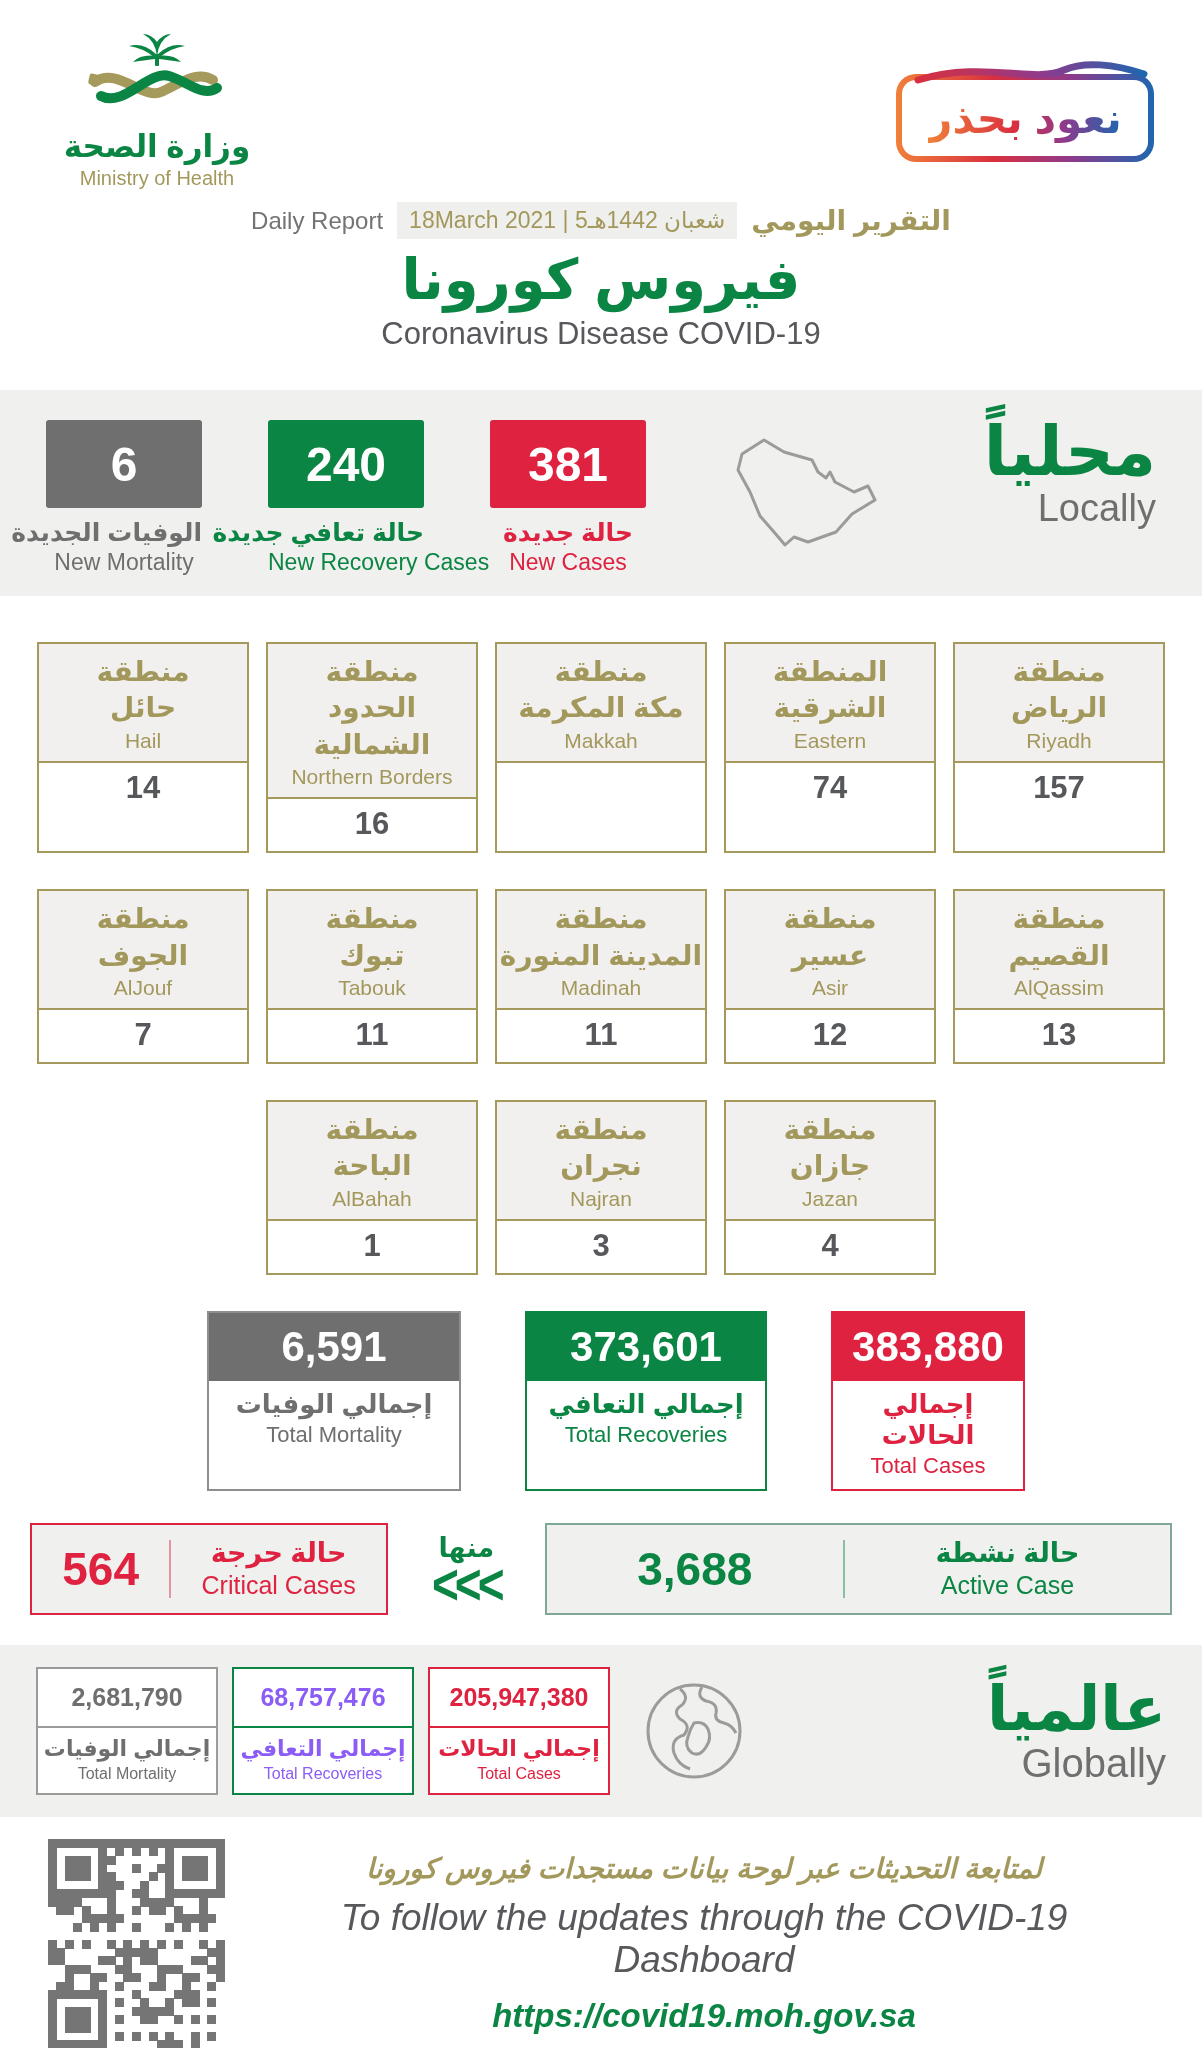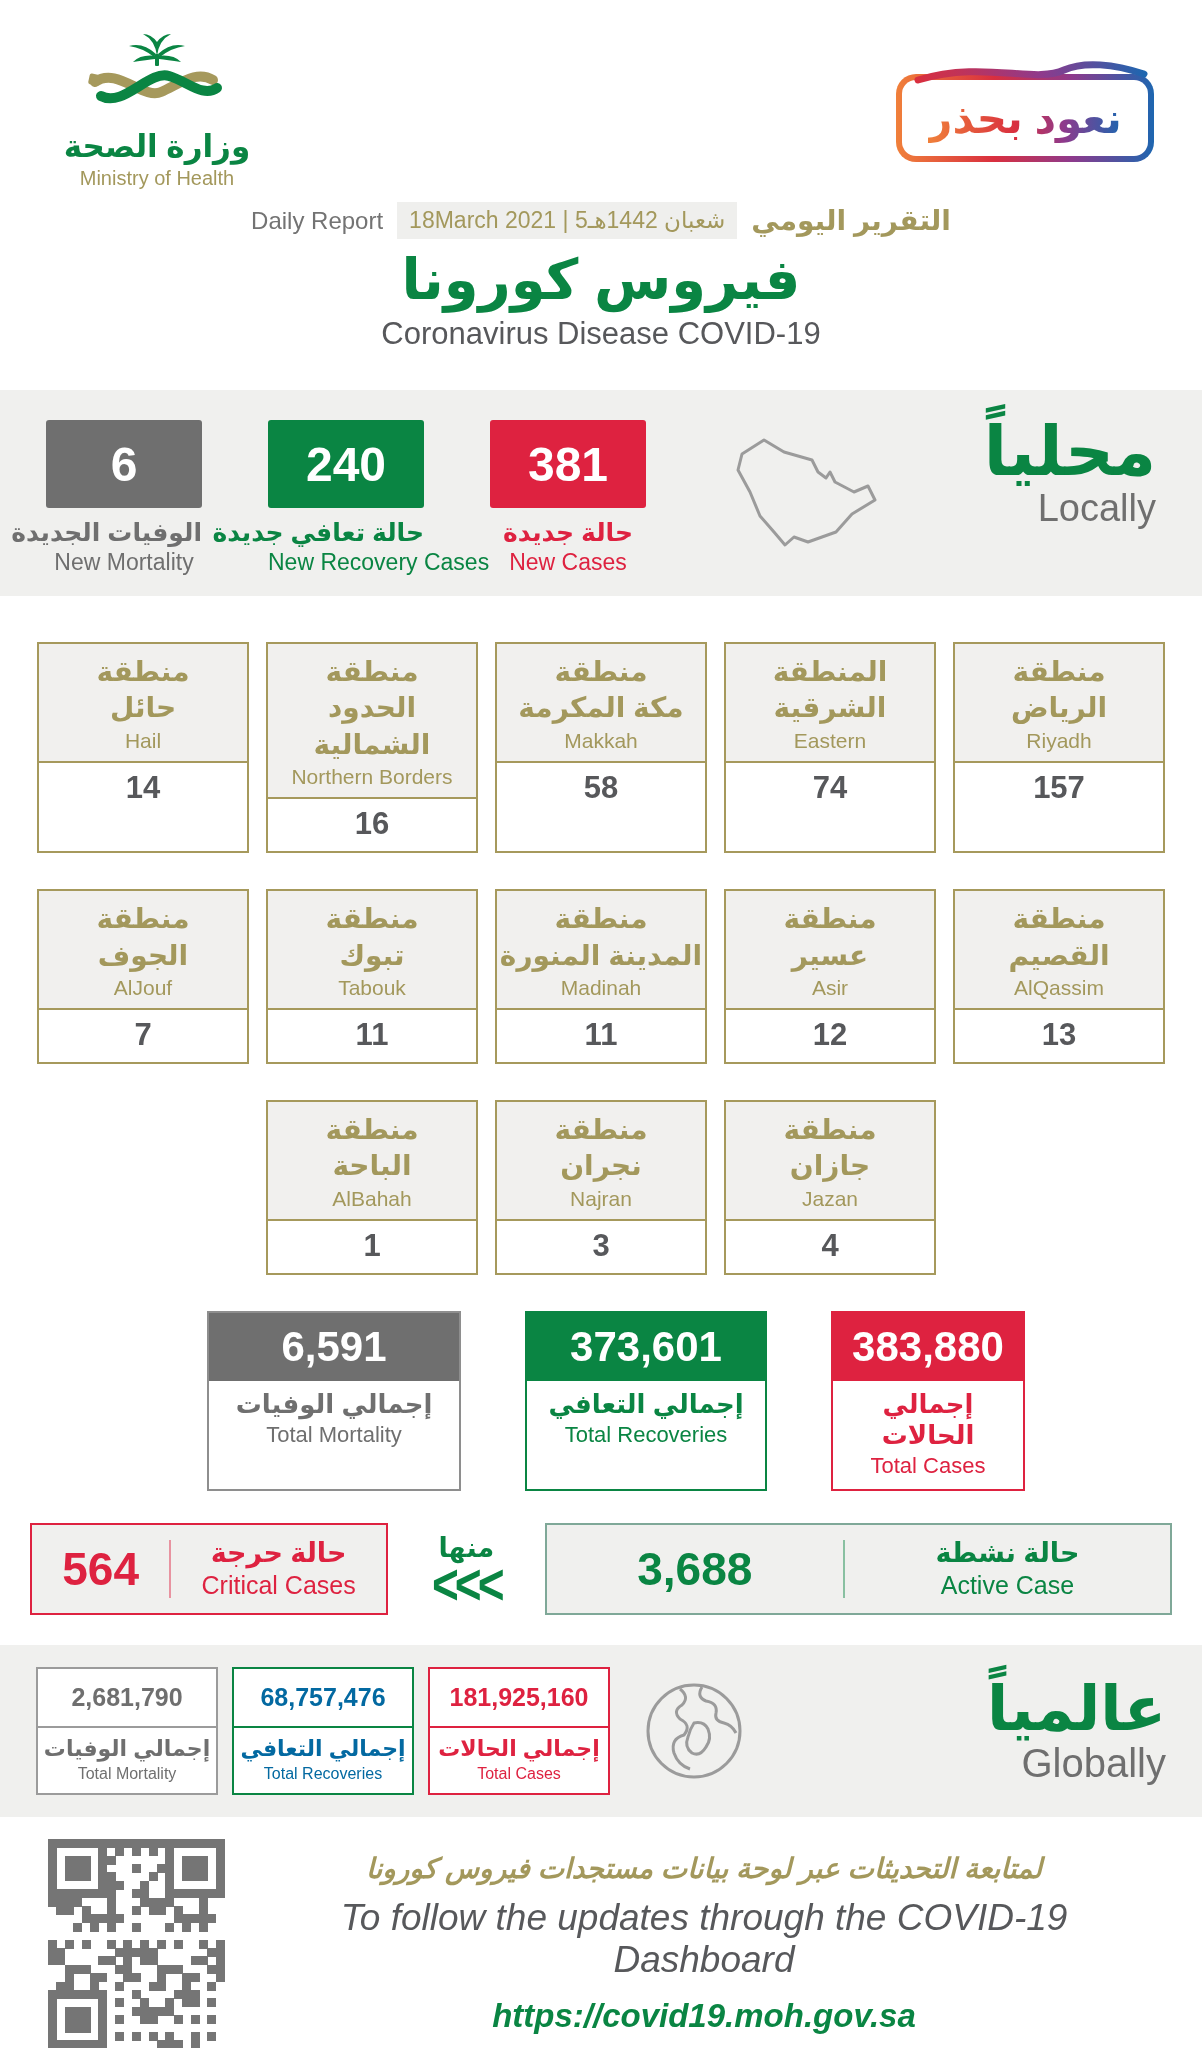--- a/index.html
+++ b/index.html
@@ -79,21 +79,21 @@
   .of-which .ar{font-size:27px;font-weight:bold;}
   .of-which .chev{font-size:46px;font-weight:bold;letter-spacing:-4px;line-height:.9;transform:scaleY(1.25);}
   
   .globally-band{margin-top:30px;padding:22px 36px;display:flex;align-items:center;}
   .gcard{width:178px;background:#fff;text-align:center;border-width:2px;border-style:solid;margin-right:14px;}
   .gnum{font-size:25px;font-weight:bold;padding:14px 2px;border-bottom-width:2px;border-bottom-style:solid;}
   .glabs{padding:8px 2px 10px 2px;}
   .glabs .ar{font-size:22px;font-weight:bold;}
   .glabs .en{font-size:16px;margin-top:3px;}
   .gcard.gray{border-color:#9B9B9B;color:#6F6F6F}.gcard.gray .gnum{border-bottom-color:#9B9B9B}
-  .gcard.green{border-color:#0A8543;color:#0369a1}.gcard.green .gnum{border-bottom-color:#0A8543}
+  .gcard.green{border-color:#0A8543;color:#8b5cf6}.gcard.green .gnum{border-bottom-color:#0A8543}
   .gcard.red{border-color:#DE2240;color:#DE2240}.gcard.red .gnum{border-bottom-color:#DE2240}
   .globe{margin:0 14px 0 18px;}
   .globally-head{margin-left:auto;text-align:right;}
   .globally-head .h-ar{color:#0A8543;font-size:62px;font-weight:bold;line-height:1.05;}
   .globally-head .h-en{color:#6F6F6F;font-size:40px;}
   
   .qr-section{margin:22px 48px 0 48px;display:flex;align-items:center;}
   .qr{width:176px;height:210px;position:relative;flex:none;}
   .qr i{position:absolute;background:#757575;display:block;}
   .dash-text{flex:1;text-align:center;padding-left:30px;font-style:italic;}
@@ -193,21 +193,20 @@
           <div class="en">Northern Borders</div>
         </div>
       <div class="rval">16</div>
     </div>
     <div class="rcard">
       <div class="rhead">
           <div class="ar rtl">منطقة</div>
           <div class="ar rtl">مكة المكرمة</div>
           <div class="en">Makkah</div>
         </div>
-      <div class="rval">58</div>
     </div>
     <div class="rcard">
       <div class="rhead">
           <div class="ar rtl">المنطقة</div>
           <div class="ar rtl">الشرقية</div>
           <div class="en">Eastern</div>
         </div>
       <div class="rval">74</div>
     </div>
     <div class="rcard">
@@ -347,21 +346,21 @@
       </div>
   </div>
   <div class="gcard green">
     <div class="gnum">68,757,476</div>
     <div class="glabs">
         <div class="ar rtl">إجمالي التعافي</div>
         <div class="en">Total Recoveries</div>
       </div>
   </div>
   <div class="gcard red">
-    <div class="gnum">181,925,160</div>
+    <div class="gnum">205,947,380</div>
     <div class="glabs">
         <div class="ar rtl">إجمالي الحالات</div>
         <div class="en">Total Cases</div>
       </div>
   </div>
   <svg class="globe" width="104" height="104" viewBox="0 0 104 104">
     <circle cx="52" cy="52" r="46" fill="none" stroke="#9B9B9B" stroke-width="3"></circle>
     <path d="M38,10 q10,8 2,16 q-10,6 -2,14 q12,6 4,16 q-14,4 -10,18 q4,12 16,16" fill="none" stroke="#9B9B9B" stroke-width="3"></path>
     <path d="M60,8 q-6,10 4,14 q12,2 10,12 q-2,8 8,10 q8,2 12,10" fill="none" stroke="#9B9B9B" stroke-width="3"></path>
     <path d="M52,44 q10,-2 14,6 q4,10 -2,18 q-6,10 -14,6 q-8,-6 -4,-16 q2,-8 6,-14 Z" fill="none" stroke="#9B9B9B" stroke-width="3"></path>

